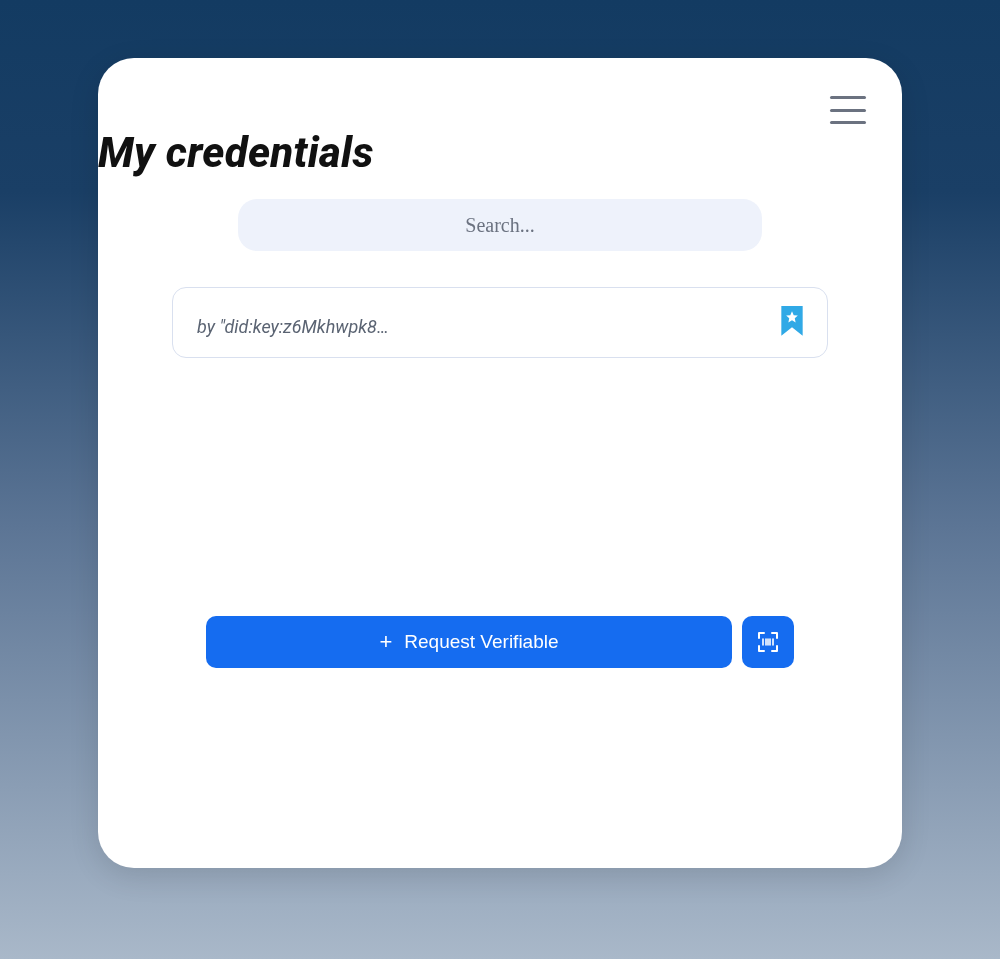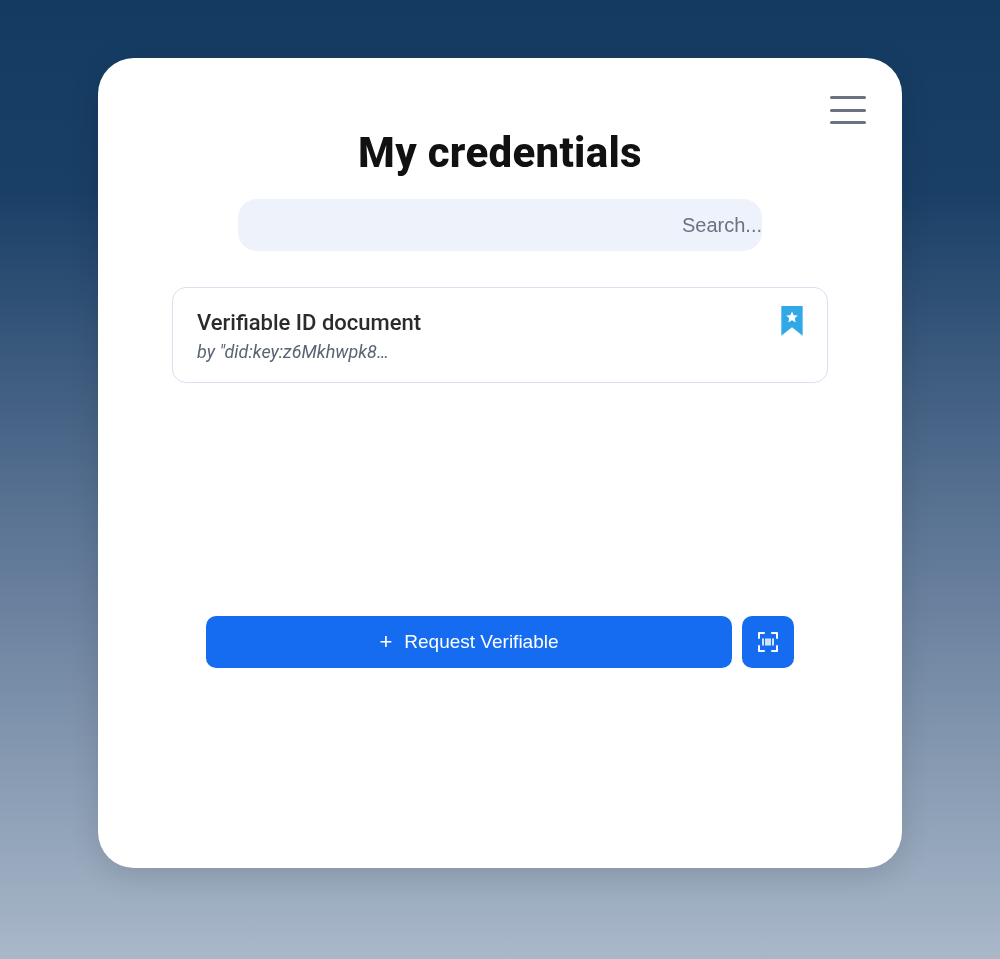--- a/index.html
+++ b/index.html
@@ -33,39 +33,41 @@
     justify-content: space-between;
     cursor: pointer;
   }
   .menu-btn span {
     display: block;
     height: 3px;
     background: #6b7280;
     border-radius: 2px;
   }
   .title {
-    text-align: center;
+    text-align: left;
     font-size: 42px;
     font-weight: 800;
     color: #111;
     margin-top: 40px;
     letter-spacing: 0.3px;
+    font-style: italic;
   }
   .search {
     display: block;
     margin: 22px auto 0 auto;
     width: 524px;
     height: 52px;
     border: none;
     border-radius: 19px;
     background: #eef2fb;
-    text-align: right;
+    text-align: center;
     font-size: 20px;
     color: #6b7280;
     outline: none;
+    font-family: Liberation Serif, serif;
   }
   .search::placeholder { color: #6b7280; }
   .cred-list {
     margin-top: 36px;
     padding: 0 74px;
   }
   .cred-card {
     border: 1px solid #d9e0ef;
     border-radius: 14px;
     padding: 22px 24px 20px 24px;
@@ -142,21 +144,20 @@
       <span></span>
       <span></span>
   </div>
 
   <h1 class="title">My credentials</h1>
 
   <input class="search" type="text" placeholder="Search..." style="">
 
   <div class="cred-list">
     <div class="cred-card">
-      <div class="cred-title">Verifiable ID document</div>
       <div class="cred-sub">by "did:key:z6Mkhwpk8…</div>
       <div class="bookmark">
         <svg viewBox="0 0 24 30" width="26" height="32">
           <path d="M2 0 H22 V28 L12 20 L2 28 Z" fill="#30a9e6"></path>
           <path d="M12 5 L13.6 8.6 L17.5 9 L14.6 11.6 L15.4 15.4 L12 13.4 L8.6 15.4 L9.4 11.6 L6.5 9 L10.4 8.6 Z" fill="#ffffff"></path>
         </svg>
       </div>
     </div>
   </div>
 

